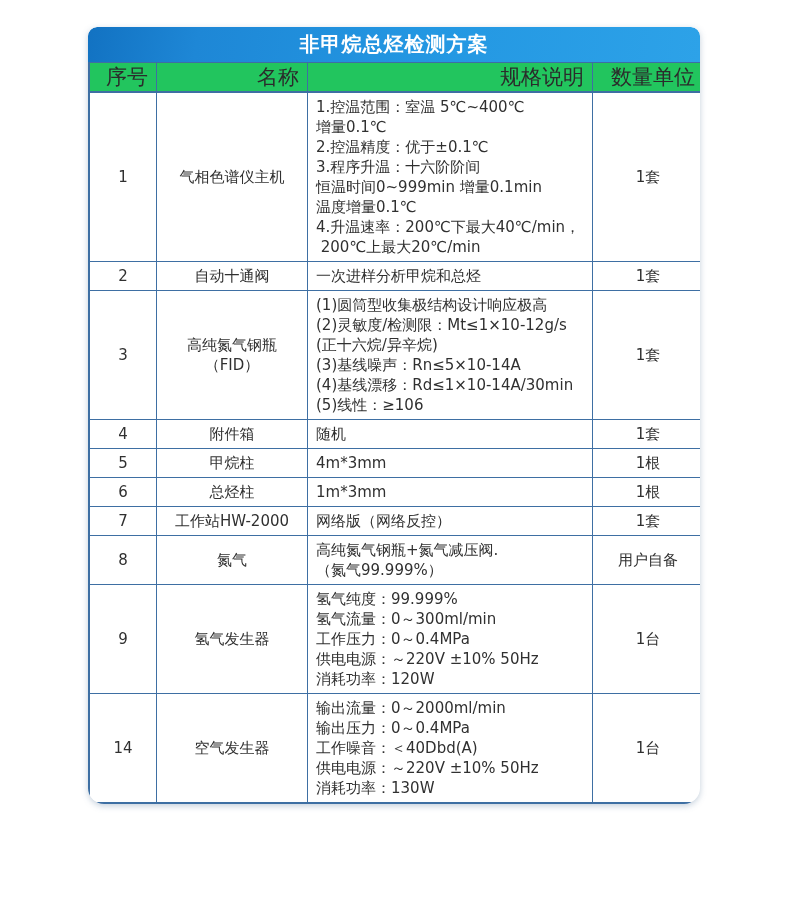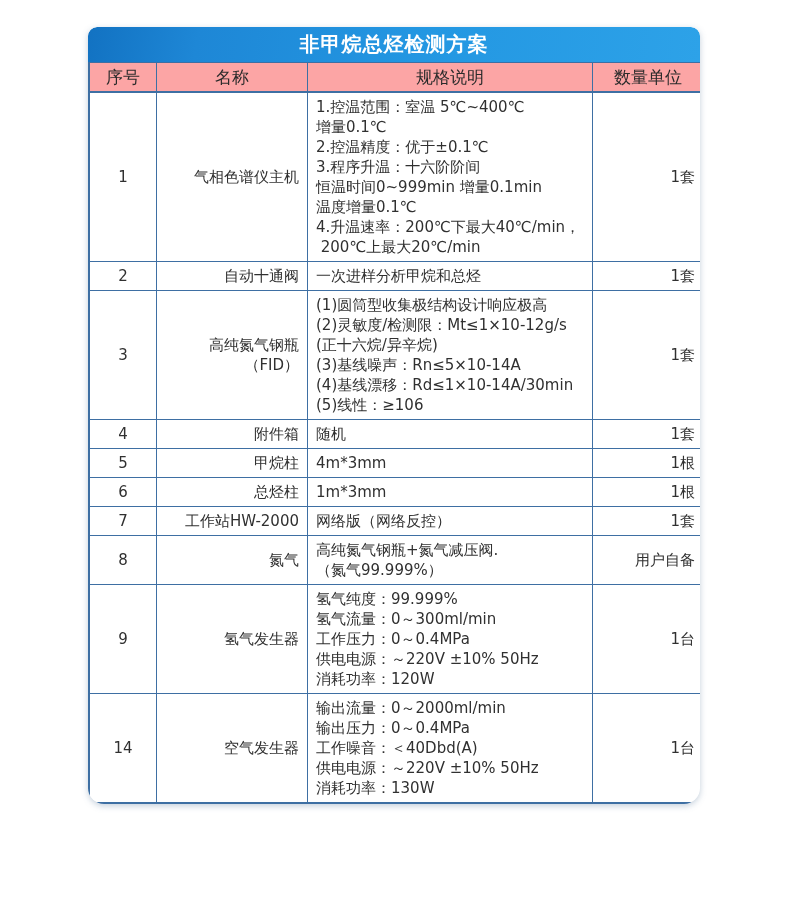--- a/index.html
+++ b/index.html
@@ -46,44 +46,44 @@
   table.spec th,
   table.spec td {
     border: 1px solid #3e6fa3;
     vertical-align: middle;
     font-weight: normal;
     padding: 4px 8px;
     overflow: hidden;
   }
   table.spec th {
     height: 20px;
-    text-align: center;
-    font-size: 17px;
+    text-align: right;
+    font-size: 21px;
     color: #2b2b2b;
-    background: #fca5a5;
+    background: #22c55e;
   }
   th.col-no, td.col-no {
     width: 50px;
     text-align: center;
     padding-left: 2px;
     padding-right: 2px;
   }
   th.col-name, td.col-name {
     width: 134px;
-    text-align: right;
+    text-align: center;
     padding-left: 10px;
     padding-right: 4px;
   }
   th.col-spec, td.col-spec {
     width: 268px;
     text-align: left;
   }
   th.col-qty, td.col-qty {
     width: 94px;
-    text-align: right;
+    text-align: center;
     padding-left: 10px;
   }
   td.col-spec {
     white-space: pre-wrap;
     word-break: break-word;
   }
   
   table.spec tr > *:first-child { border-left-width: 2px; }
   table.spec tr > *:last-child  { border-right-width: 2px; }
   table.spec tr:last-child > *  { border-bottom-width: 2px; }

